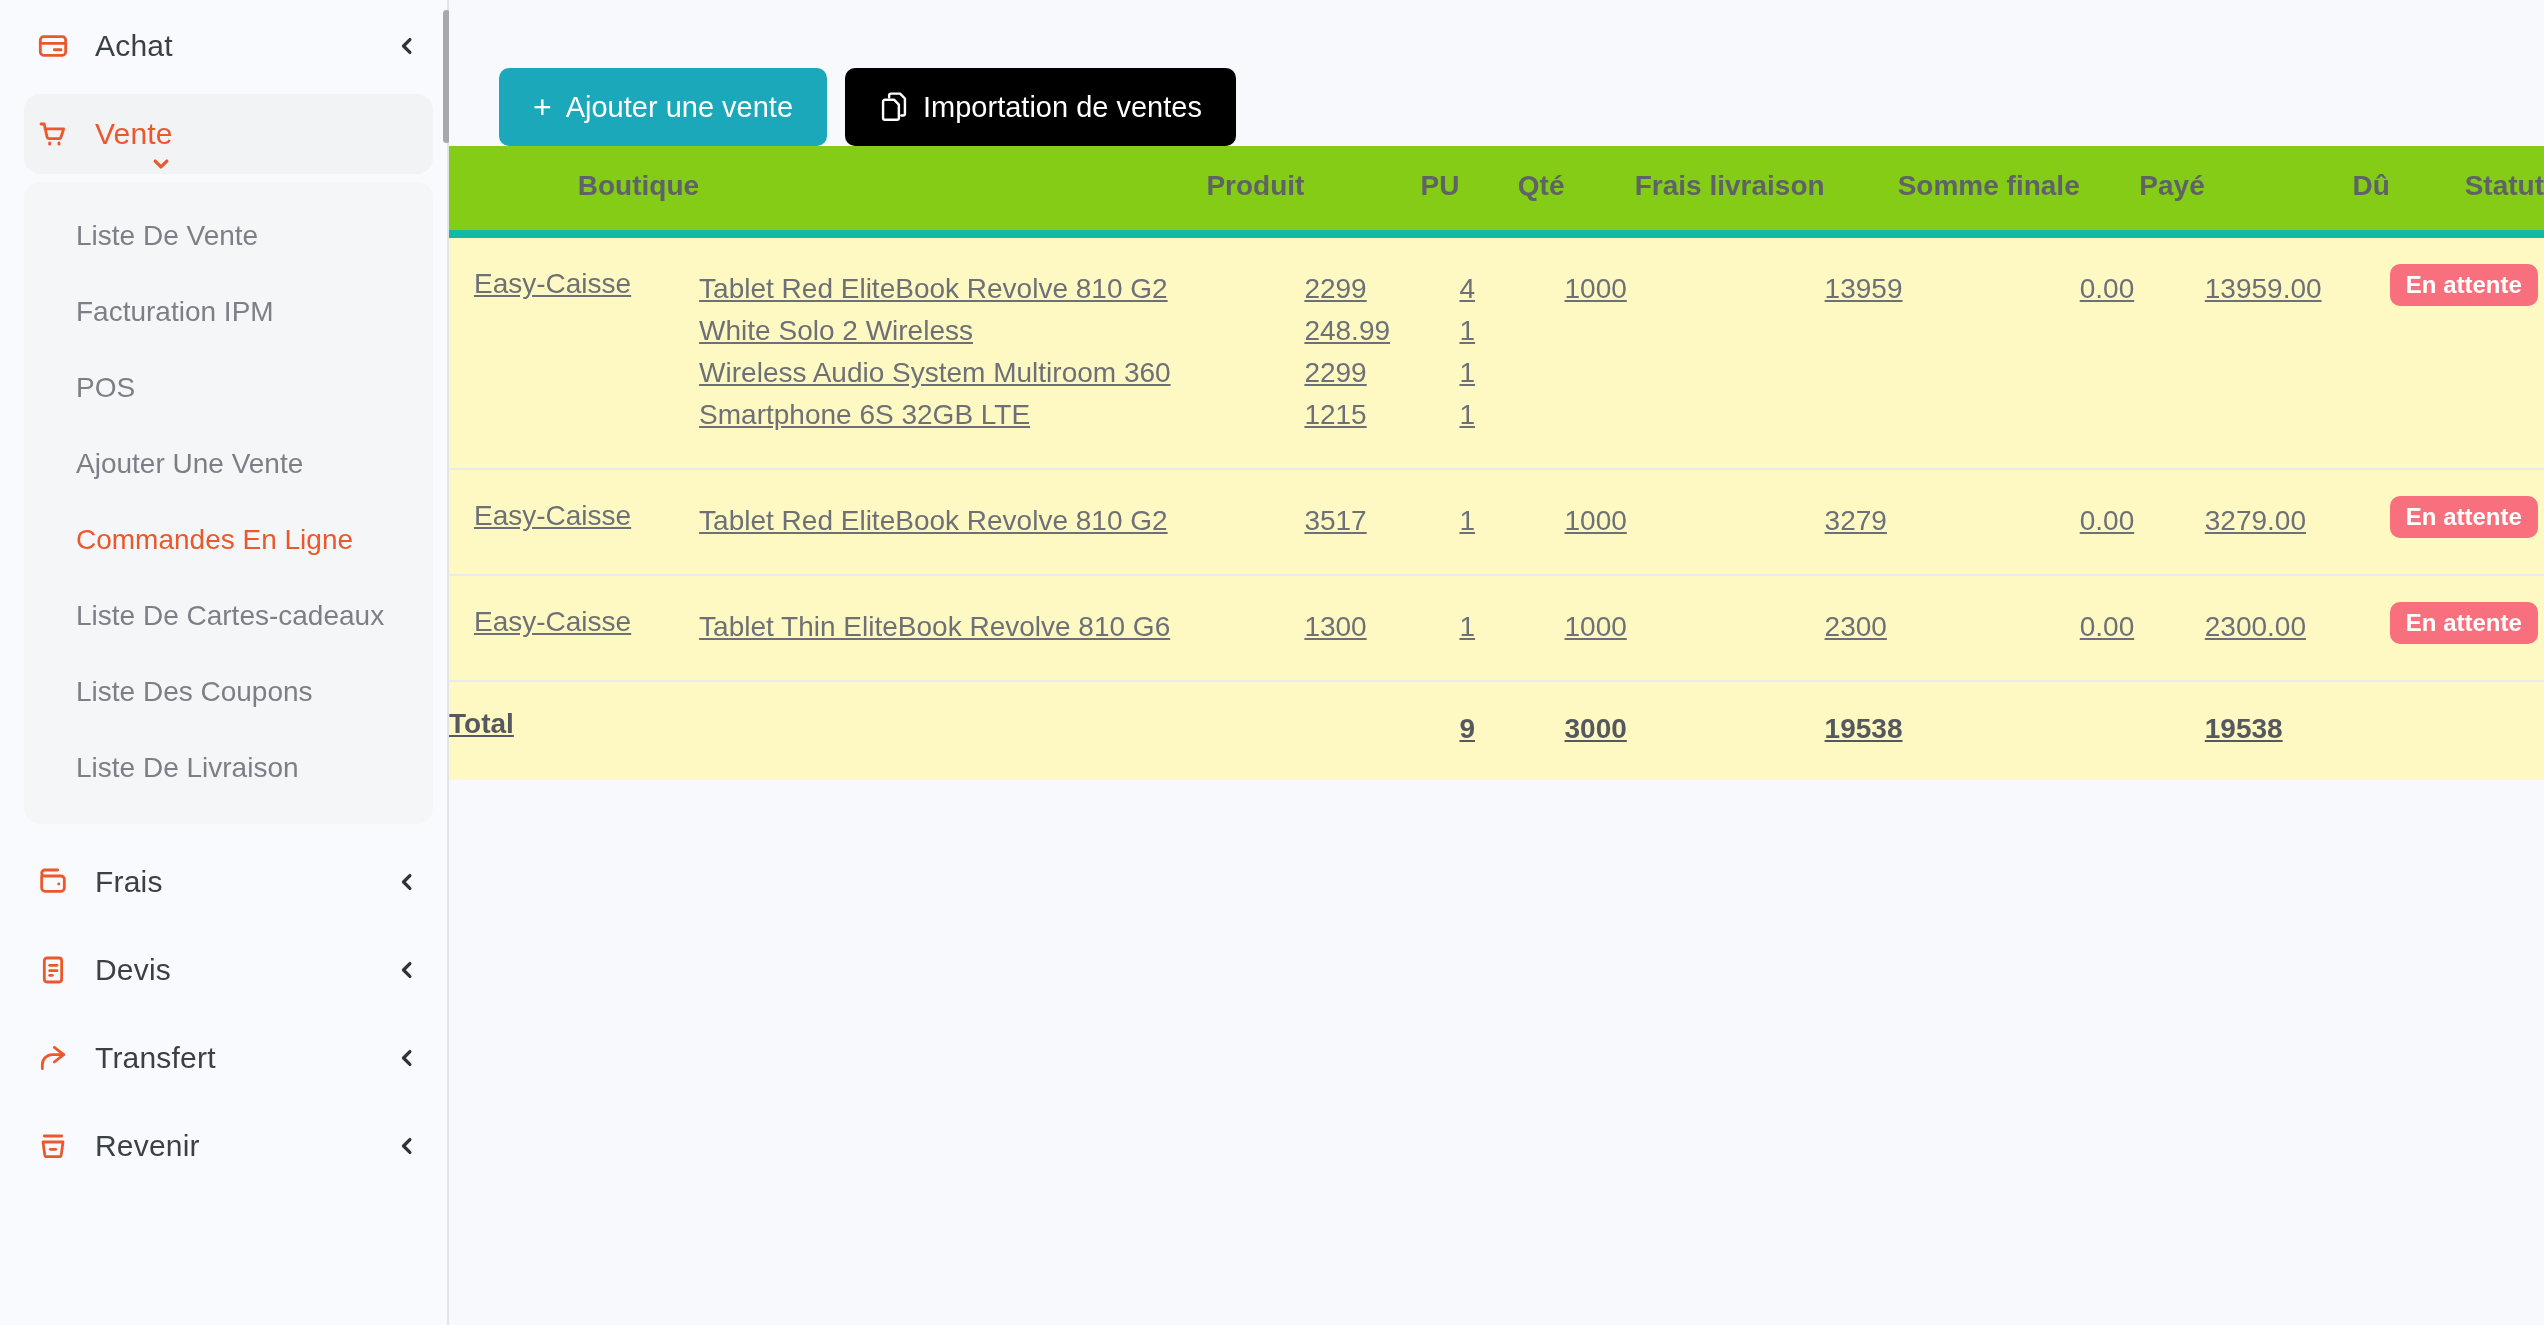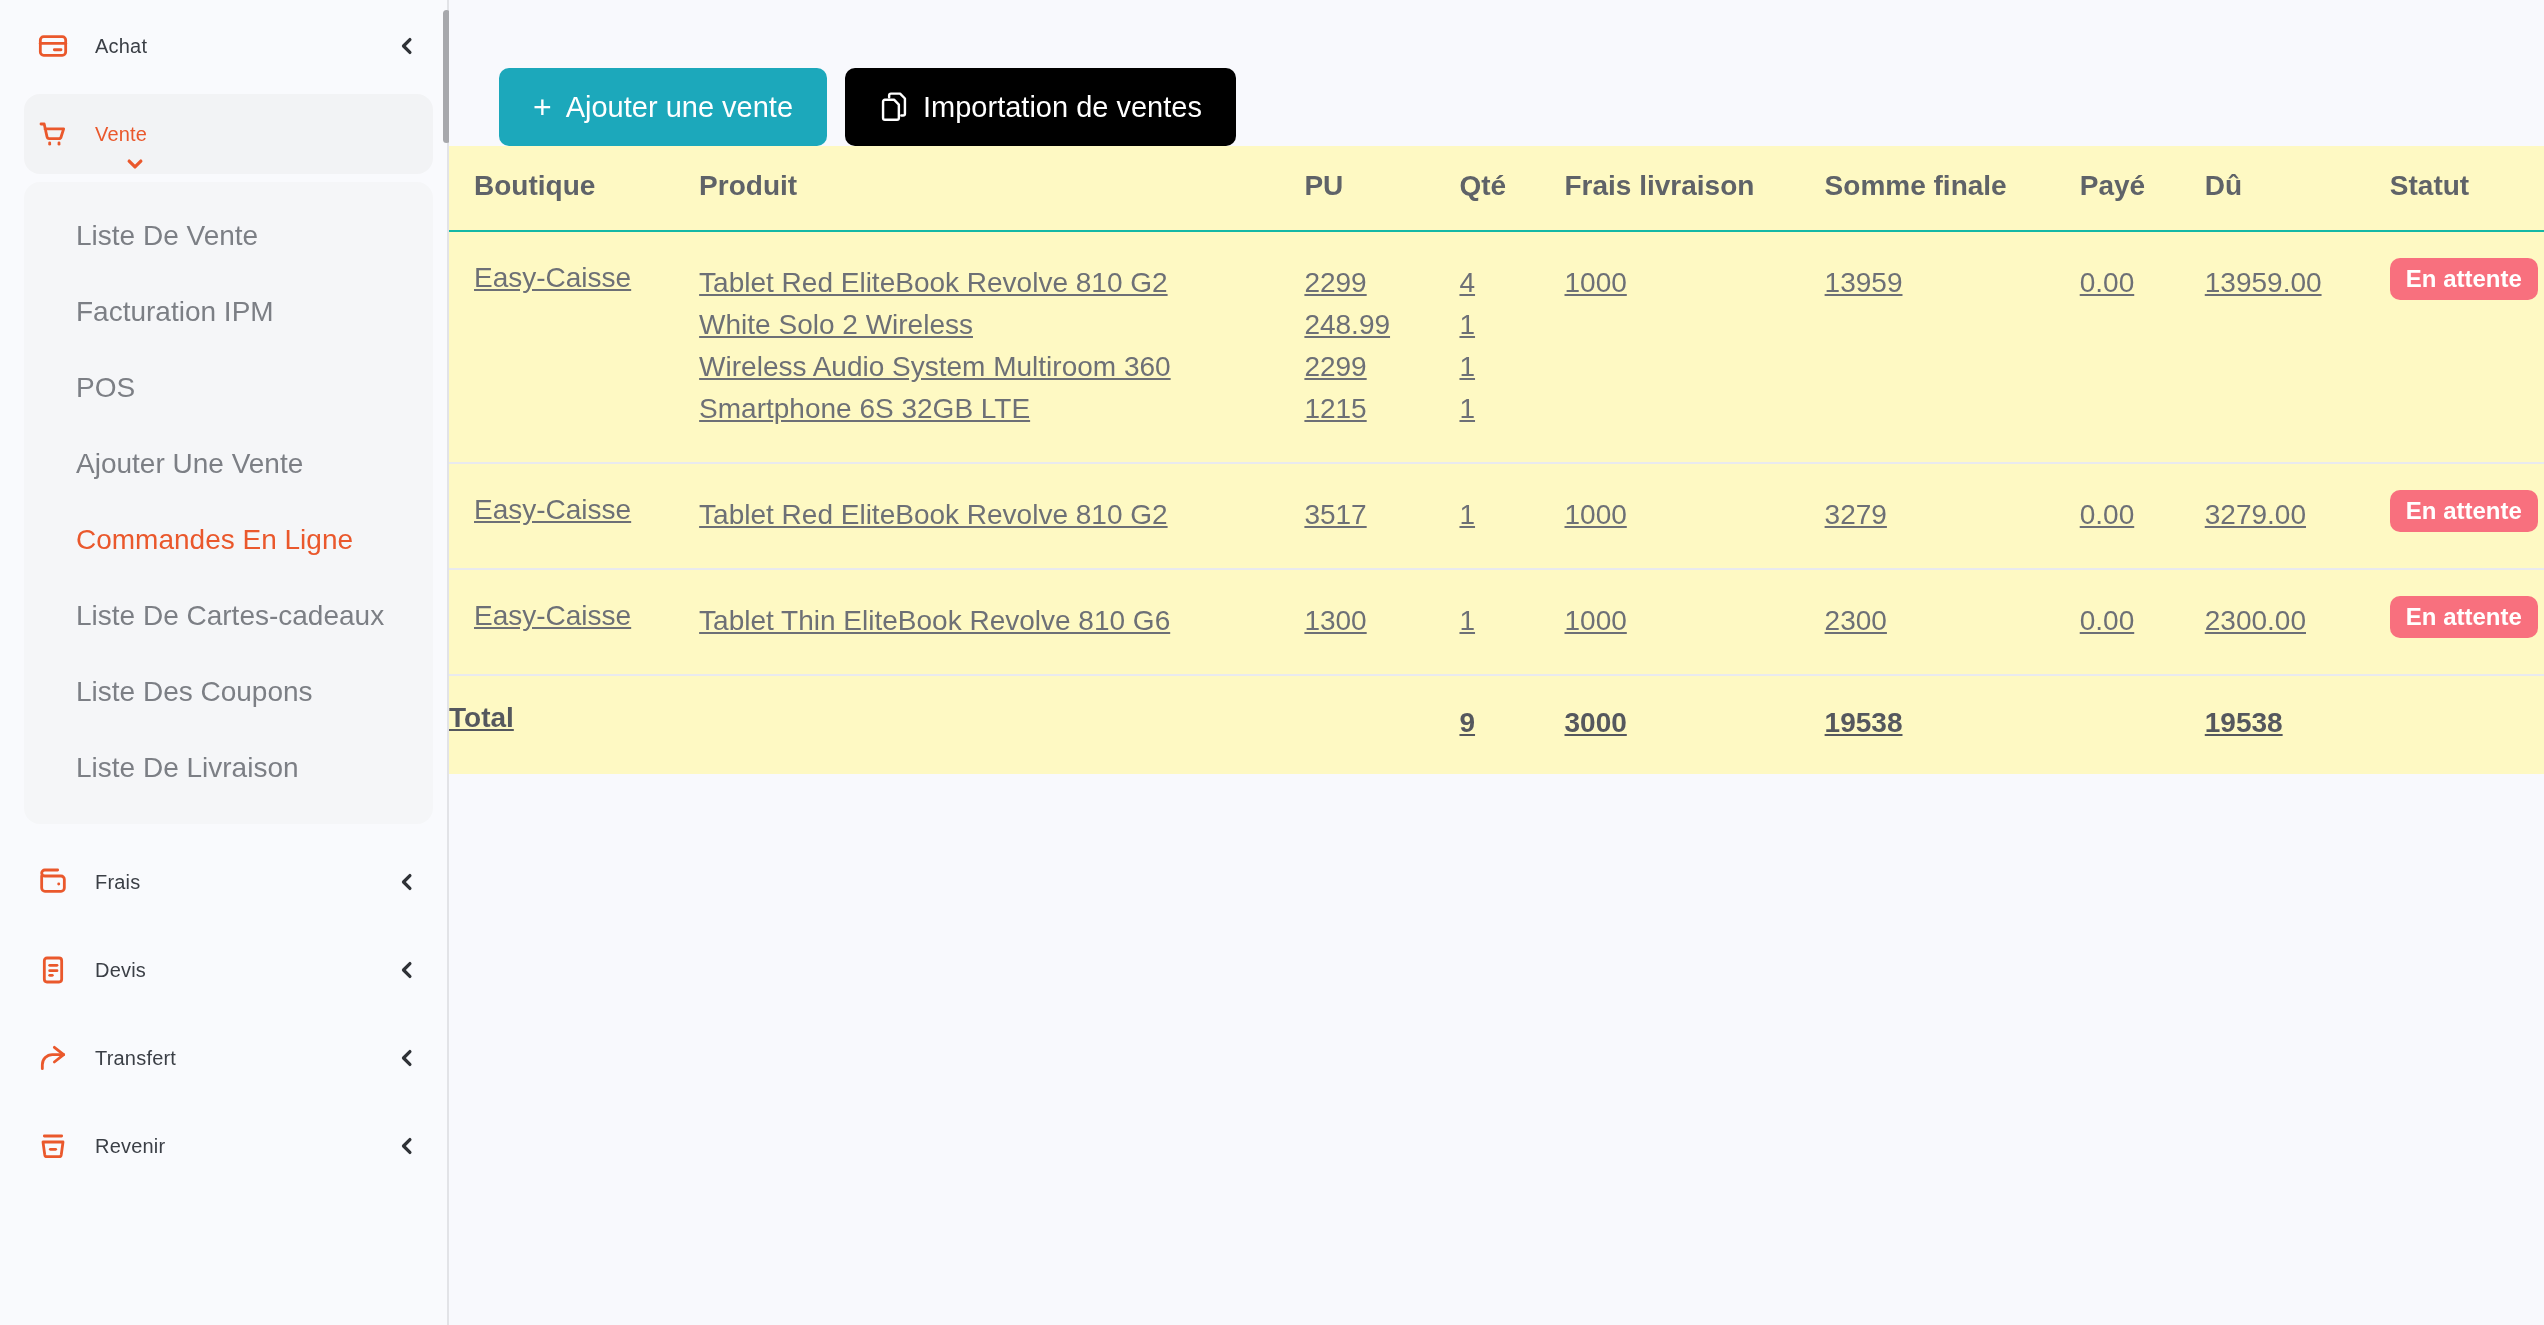--- a/index.html
+++ b/index.html
@@ -12,21 +12,21 @@
   }
 
   
   .sidebar { position:absolute; left:0; top:0; width:447px; height:1325px; background:#f9fafd; padding-top:2px; }
   .nav-item {
     height:88px; display:flex; align-items:center; position:relative;
     padding-left:37px; cursor:pointer;
   }
   .nav-item .nv-ic { width:32px; height:32px; flex:0 0 32px; display:flex; align-items:center; }
   .nav-item .nv-ic svg { width:32px; height:32px; stroke:#ea582c; fill:none; stroke-width:2.1; stroke-linecap:round; stroke-linejoin:round; }
-  .nav-item .nv-label { margin-left:26px; font-size:20px; color:#3b3f46; letter-spacing:.2px; }
+  .nav-item .nv-label { margin-left:26px; font-size:30px; color:#3b3f46; letter-spacing:.2px; }
   .nav-item .nv-chev { position:absolute; right:26px; top:50%; transform:translateY(-50%); width:28px; height:28px; }
   .nav-item .nv-chev svg { width:28px; height:28px; fill:none; stroke:#2f3237; stroke-width:2.8; stroke-linecap:round; stroke-linejoin:round; }
   .nav-item.active { }
   .nav-item.active .hl {
     position:absolute; left:24px; right:14px; top:4px; bottom:4px;
     background:#f2f3f5; border-radius:16px; z-index:0;
   }
   .nav-item.active .nv-ic, .nav-item.active .nv-label, .nav-item.active .nv-chev { z-index:1; position:relative; }
   .nav-item.active .nv-label { color:#ea582c;text-align:right; }
   .nav-item.active .nv-chev svg { stroke:#ea582c; }
@@ -53,22 +53,22 @@
   }
   .btn-teal { background:#1ca8bb; }
   .btn-teal .plus { font-size:32px; margin-right:14px; font-weight:400; }
   .btn-orange { background:#000000; }
   .btn-orange .imp-ic { width:30px; height:34px; margin-right:14px; display:flex; }
   .btn-orange .imp-ic svg { width:30px; height:34px; fill:none; stroke:#ffffff; stroke-width:2; stroke-linecap:round; stroke-linejoin:round; }
 
   
   table { width:100%; border-collapse:collapse; table-layout:fixed; }
   thead th {
-    background:#fef9c3; font-size:28px; font-weight:700; color:#5f6368;
-    text-align:left; padding:24px 0 28px 0; border-bottom:2px solid #14b8a6;
+    background:#84cc16; font-size:28px; font-weight:700; color:#5f6368;
+    text-align:right; padding:24px 0 28px 0; border-bottom:8px solid #14b8a6;
   }
   col.c1{width:250px} col.c2{width:605px} col.c3{width:155px} col.c4{width:105px}
   col.c5{width:260px} col.c6{width:255px} col.c7{width:125px} col.c8{width:185px} col.c9{width:154px}
   th.first, td.first { padding-left:25px; }
   tbody td {
     background:#fef9c3; font-size:28px; color:#6d7076; vertical-align:top;
     padding:30px 0 32px 0; border-bottom:2px solid #e9eaee;text-decoration:underline;
   }
   tbody td .line { line-height:42px; }
   tr.total-row td { font-weight:700; color:#55585e; border-bottom:none; padding:26px 0 30px 0; }

